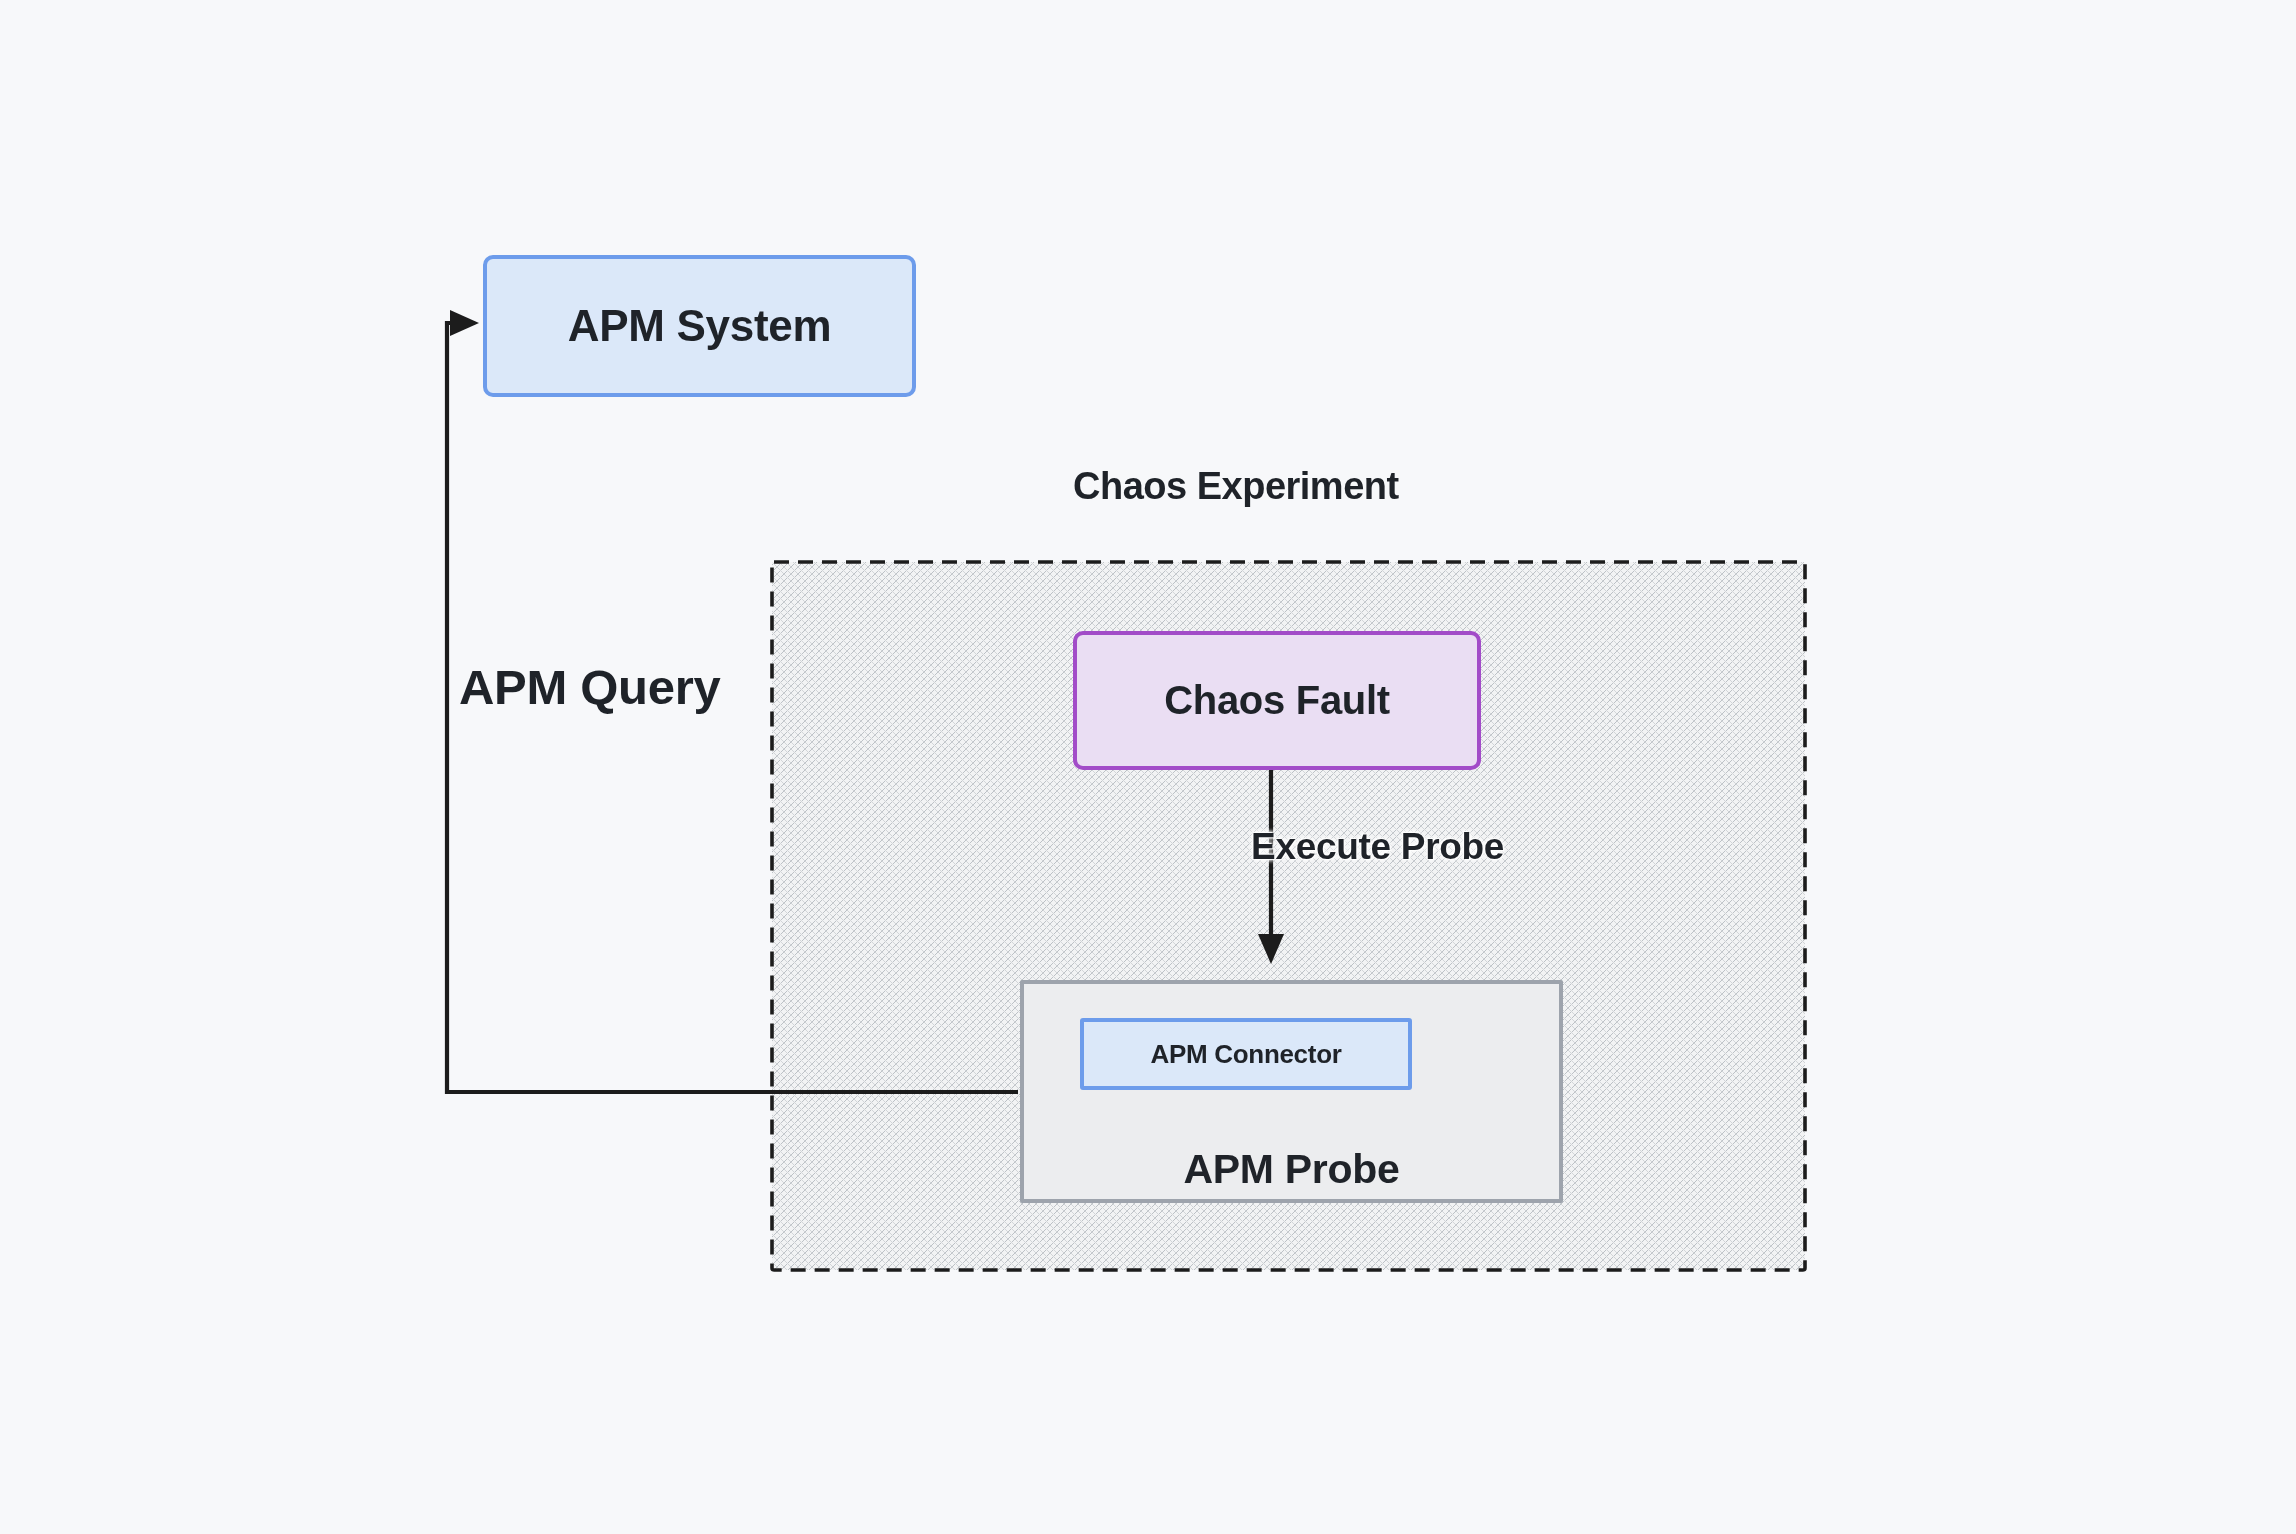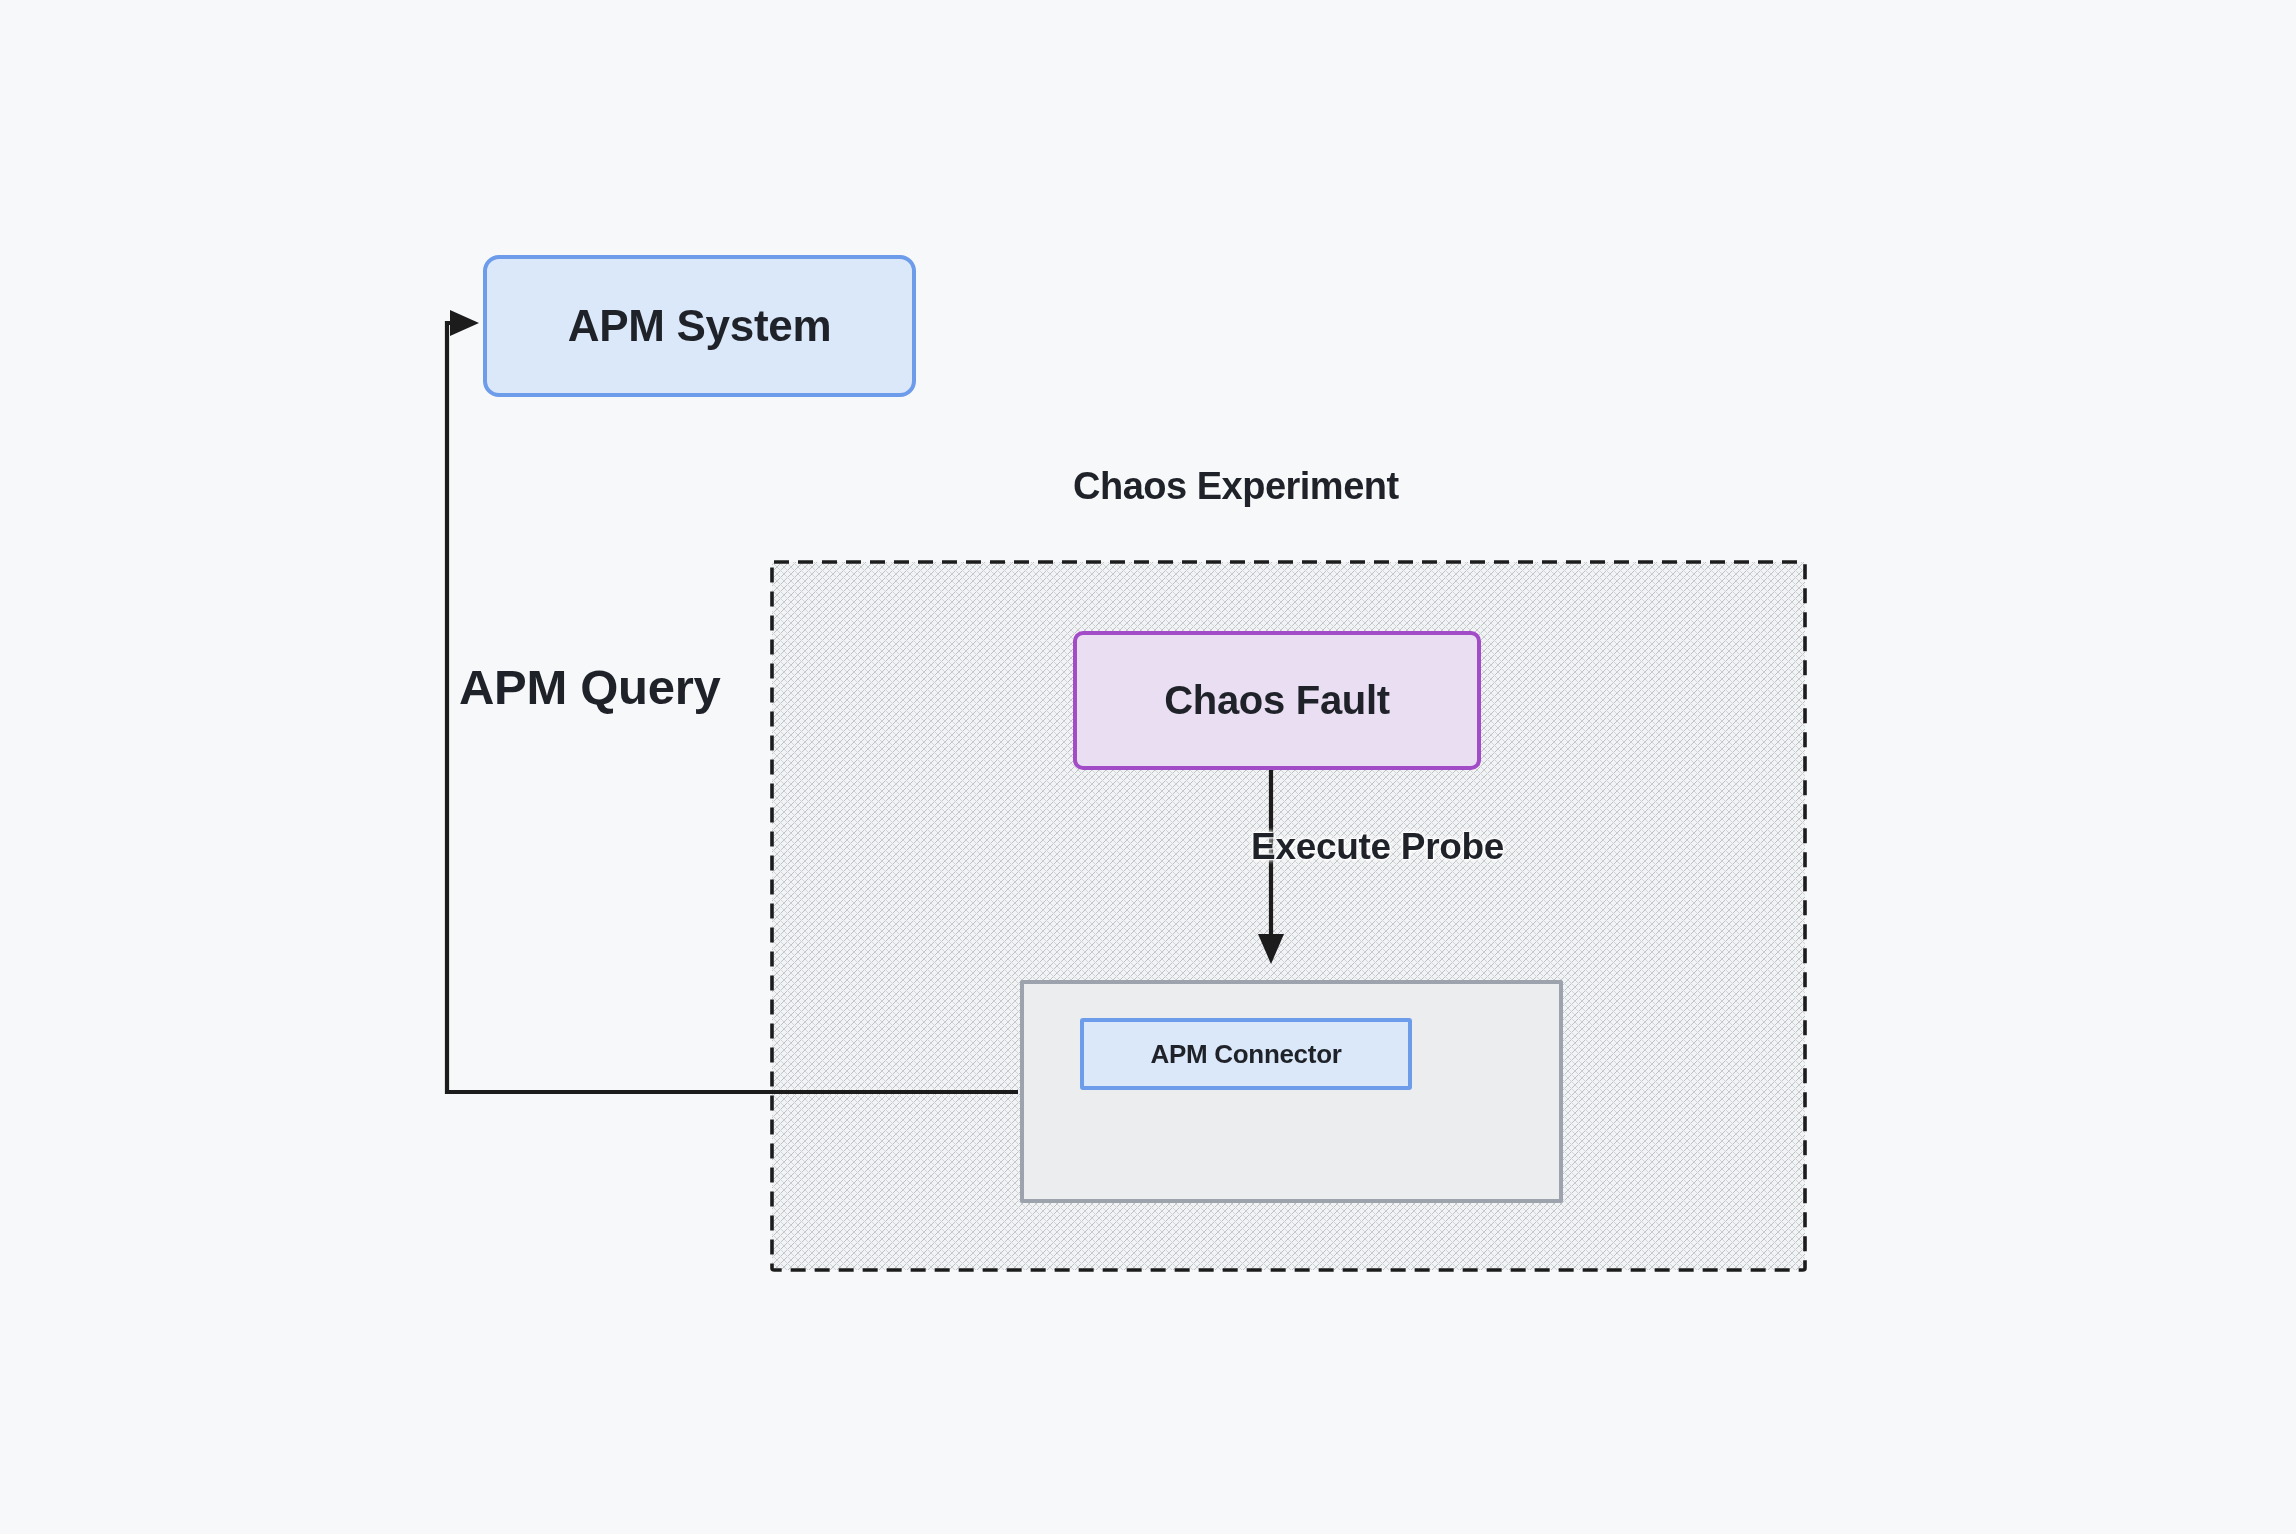--- a/index.html
+++ b/index.html
@@ -56,21 +56,21 @@
     z-index:2;
   }
   .node-label{
     white-space:nowrap;
     letter-spacing:-0.3px;
   }
   .apm-system{
     left:483px;top:255px;width:433px;height:142px;
     background:var(--blue-node-fill);
     border:4px solid var(--blue-node-border);
-    border-radius:16px;
+    border-radius:10px;
     font-size:44px;font-weight:700;
   }
   .chaos-fault{
     left:1073px;top:631px;width:408px;height:139px;
     background:var(--purple-node-fill);
     border:4px solid var(--purple-node-border);
     border-radius:10px;
     font-size:40px;font-weight:700;
   }
   .apm-probe{
@@ -152,18 +152,19 @@
   </div>
 
   <div class="node chaos-fault">
     <span class="node-label">Chaos Fault</span>
   </div>
 
   <div class="node apm-probe">
     <div class="apm-connector">
       <span class="node-label">APM Connector</span>
     </div>
+    <div class="apm-probe-label">APM Probe</div>
   </div>
 
   <div class="edge-label execute-probe-label">Execute Probe</div>
   <div class="edge-label apm-query-label">APM Query</div>
 
 </div>
 
 </body></html>

